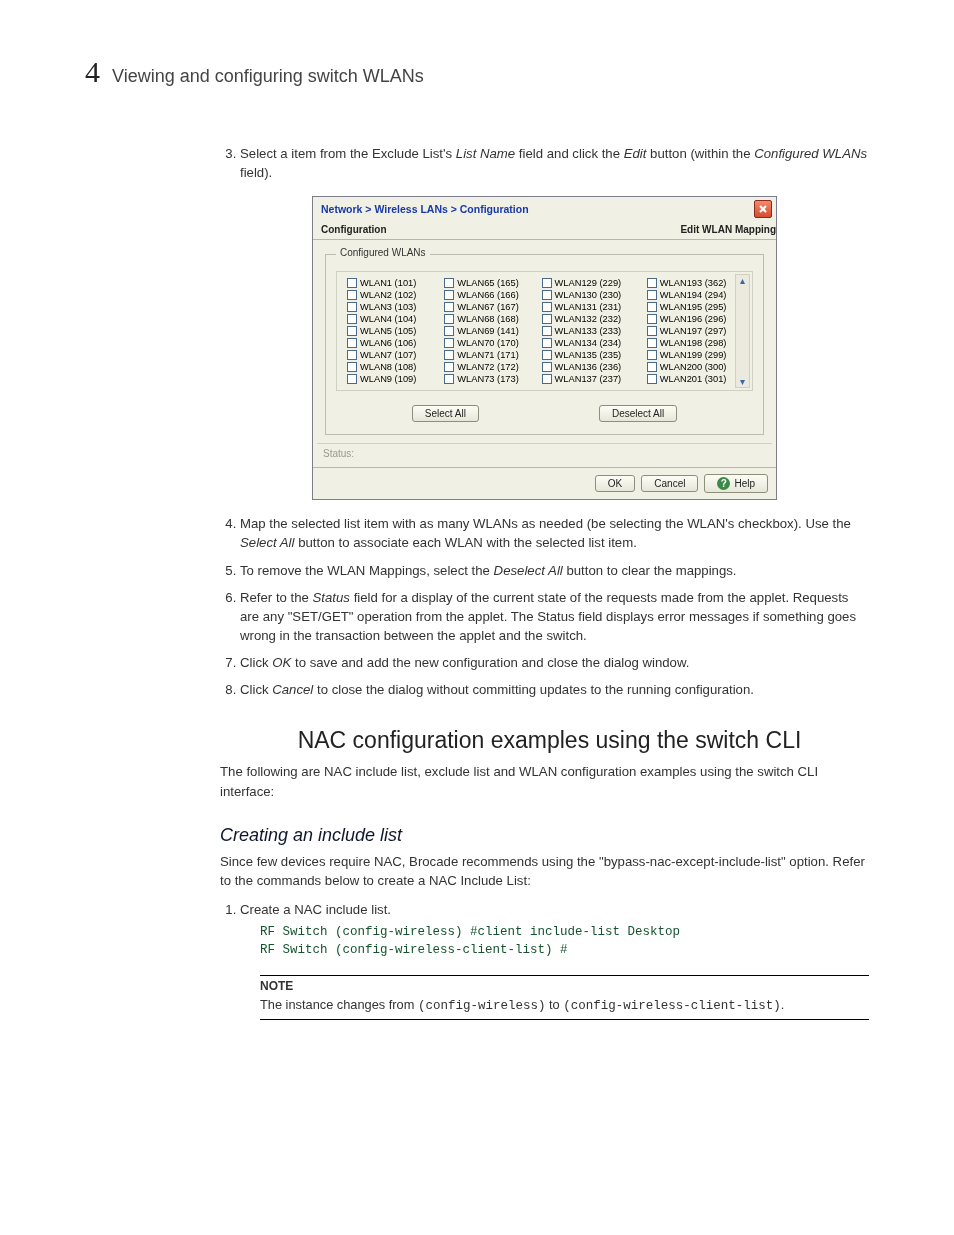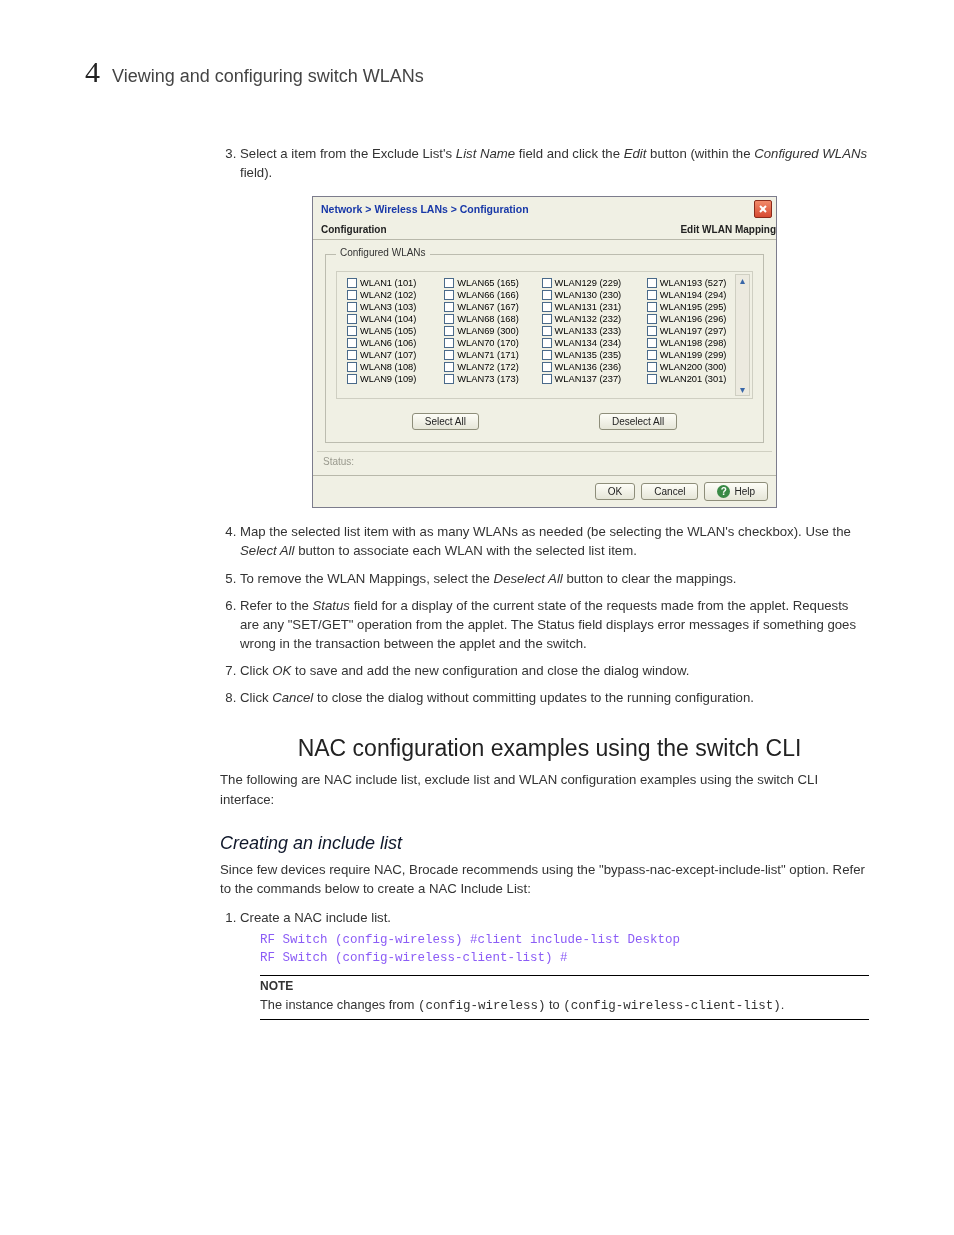--- a/index.html
+++ b/index.html
@@ -82,21 +82,21 @@
     top: -8px; left: 10px;
     background: #f0f0e4;
     padding: 0 4px;
     font-size: 10px;
     color: #333;
   }
   .list-pane {
     display: flex;
     border: 1px solid #cfcfc2;
     background: #f0f0e4;
-    padding: 6px 0 14px 10px;
+    padding: 6px 0 6px 10px;
     position: relative;
   }
   .wcol { display: flex; flex-direction: column; gap: 2px; width: 98px; }
   .wcol.wide { width: 106px; text-align: center; }
   .witem { display: flex; align-items: center; gap: 3px; font-size: 9.3px; color: #000; white-space: nowrap; }
   .cb {
     width: 10px; height: 10px;
     border: 1px solid #4a6a8a;
     background: #fff;
     box-sizing: border-box;
@@ -153,23 +153,23 @@
     font-style: italic;
     font-weight: 400;
     font-size: 18px;
     color: #0f172a;
     margin: 24px 0 6px 0;
   }
   p.body, .content p { font-size:13.2px; line-height:1.45; color:#333; margin: 6px 0 10px 0;}
   pre.cli {
     font-family: "Courier New", monospace;
     font-size: 12.5px;
-    margin: 4px 0 8px 20px;
+    margin: 4px 0 16px 20px;
     white-space: pre;
-    color: #8b5cf6;
+    color: #14532d;
   }
   .notebox {
     border-top: 1px solid #000;
     border-bottom: 1px solid #000;
     margin: 6px 0 0 20px;
     padding: 2px 0 4px 0;
   }
   .note-title { font-weight: bold; font-size: 12px; }
   .note-body { font-size: 12.8px; color:#333;}
   code.inline { font-family: "Courier New", monospace; font-size: 12.5px; text-align: right; }
@@ -262,21 +262,21 @@
                 <div class="witem">
                   <span class="cb"></span>
                   <span>WLAN67 (167)</span>
                 </div>
                 <div class="witem">
                   <span class="cb"></span>
                   <span>WLAN68 (168)</span>
                 </div>
                 <div class="witem">
                   <span class="cb"></span>
-                  <span>WLAN69 (300)</span>
+                  <span>WLAN69 (141)</span>
                 </div>
                 <div class="witem">
                   <span class="cb"></span>
                   <span>WLAN70 (170)</span>
                 </div>
                 <div class="witem">
                   <span class="cb"></span>
                   <span>WLAN71 (171)</span>
                 </div>
                 <div class="witem">
@@ -322,21 +322,21 @@
                   <span>WLAN136 (236)</span>
                 </div>
                 <div class="witem">
                   <span class="cb"></span>
                   <span>WLAN137 (237)</span>
                 </div>
               </div>
             <div class="wcol wide">
                 <div class="witem">
                   <span class="cb"></span>
-                  <span>WLAN193 (527)</span>
+                  <span>WLAN193 (362)</span>
                 </div>
                 <div class="witem">
                   <span class="cb"></span>
                   <span>WLAN194 (294)</span>
                 </div>
                 <div class="witem">
                   <span class="cb"></span>
                   <span>WLAN195 (295)</span>
                 </div>
                 <div class="witem">

